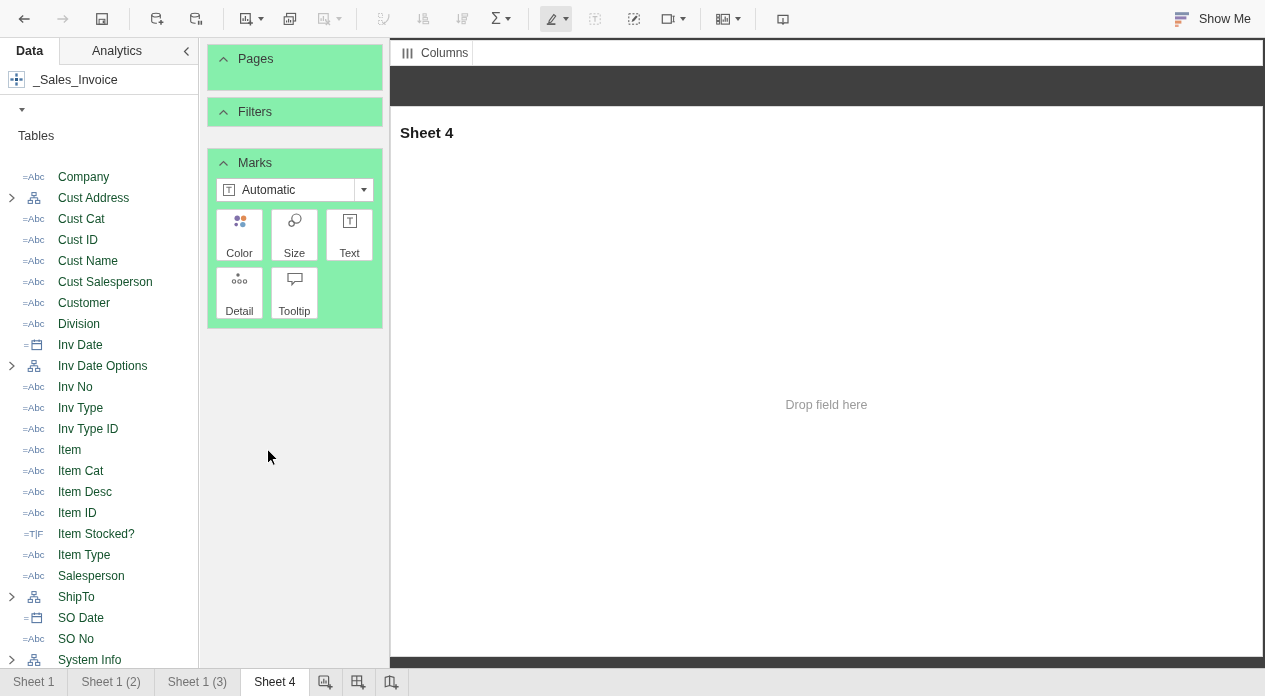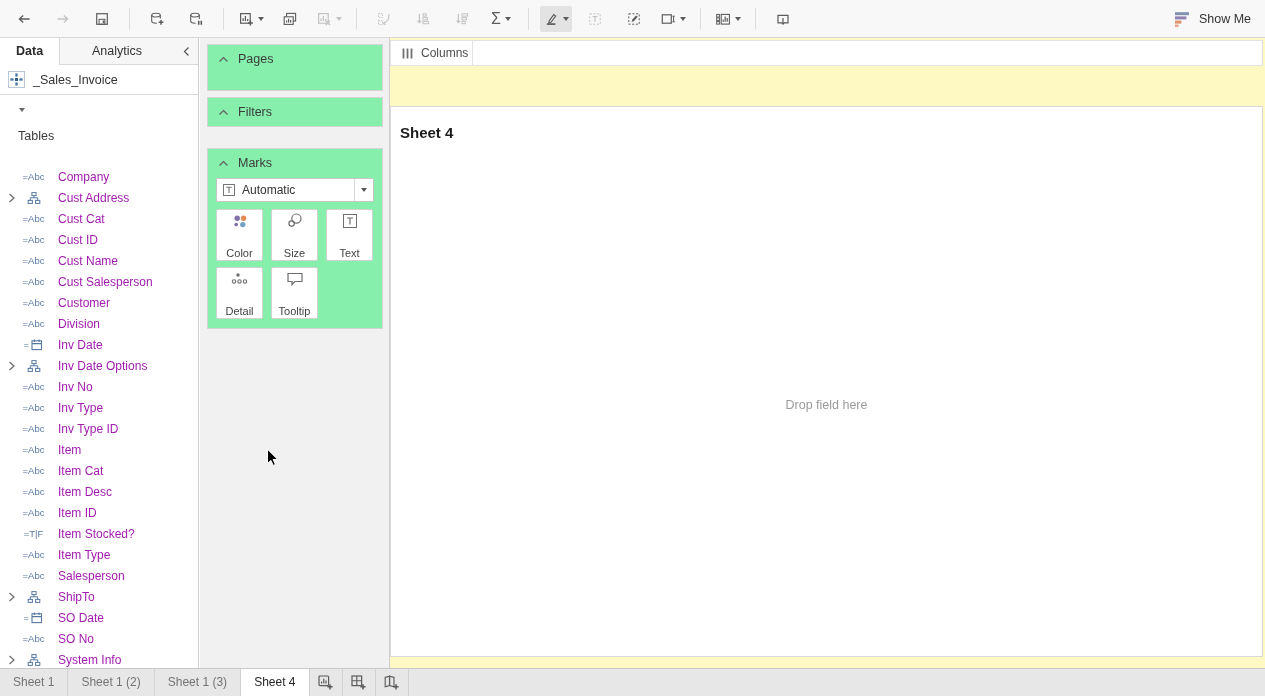--- a/index.html
+++ b/index.html
@@ -39,21 +39,21 @@
   .search-box input{border:none;outline:none;background:transparent;font-family:inherit;font-size:12px;
                     width:112px;color:#333;}
   .search-box input::placeholder{color:#9a9a9a;}
   .search-caret{margin-left:9px;color:#666;display:flex;}
   .dp-section-title{margin:17px 0 0 18px;font-size:12.5px;color:#3c3c3c;}
   .fields{position:absolute;left:0;right:0;top:128px;bottom:0;overflow:hidden;}
   .frow{height:21px;display:flex;align-items:center;padding-left:6px;}
   .fexp{width:11px;display:flex;align-items:center;justify-content:center;}
   .fic{width:33px;display:flex;align-items:center;justify-content:center;gap:1px;color:var(--fblue);}
   .ftxt{font-size:9.5px;color:var(--fblue);white-space:nowrap;}
-  .fname{margin-left:8px;font-size:12px;color:#a21caf;white-space:nowrap;}
+  .fname{margin-left:8px;font-size:12px;color:#14532d;white-space:nowrap;}
 
   
   .midpanel{position:absolute;left:200px;top:38px;width:190px;bottom:28px;background:#f1f1f1;
             border-right:1px solid #cfcfcf;box-sizing:border-box;}
   .card{position:absolute;left:7px;width:176px;background:#86efac;border:1px solid #d4d4d4;box-sizing:border-box;}
   .card-h{display:flex;align-items:center;gap:9px;padding:7px 0 0 10px;font-size:12.5px;color:#3c3c3c;}
   #pages-card{top:6px;height:47px;}
   #filters-card{top:59px;height:30px;}
   #marks-card{top:110px;height:181px;}
   .mark-dd{margin:8px 8px 0;height:22px;border:1px solid #c6c6c6;border-radius:1px;background:#fff;
@@ -62,21 +62,21 @@
   .dd-end{margin-left:auto;height:100%;width:19px;display:flex;align-items:center;justify-content:center;
           border-left:1px solid #d9d9d9;color:#555;box-sizing:border-box;}
   .dd-end .caret{margin:0;}
   .mark-btns{display:flex;flex-wrap:wrap;gap:6px 8px;margin:7px 8px 0;}
   .mbtn{width:47px;height:52px;background:#fff;border:1px solid #d2d2d2;border-radius:2px;
         display:flex;flex-direction:column;align-items:center;justify-content:center;gap:16px;box-sizing:border-box;}
   .mlabel{font-size:11px;color:#444;}
   .mic{height:20px;display:flex;align-items:center;}
 
   
-  .workarea{position:absolute;left:390px;top:38px;right:0;bottom:28px;background:#fef9c3;}
+  .workarea{position:absolute;left:390px;top:38px;right:0;bottom:28px;background:#404040;}
   .shelf{position:absolute;left:0;right:2px;height:26px;background:#fff;border:1px solid #e2e2e2;
          display:flex;box-sizing:border-box;}
   .shelf.columns{top:2px;}
   .shelf.rows{top:35px;margin-top:36px;}
   .shelf-label{width:82px;display:flex;align-items:center;gap:6px;padding-left:9px;
                border-right:1px solid #e2e2e2;color:#4d4d4d;font-size:12px;box-sizing:border-box;}
   .shelf-icon{color:#707070;display:flex;}
   .shelf-drop{flex:1;}
   .canvas{position:absolute;left:0;right:2px;top:68px;height:551px;border:1px solid #d9d9d9;
           background:#fff;box-sizing:border-box;}

